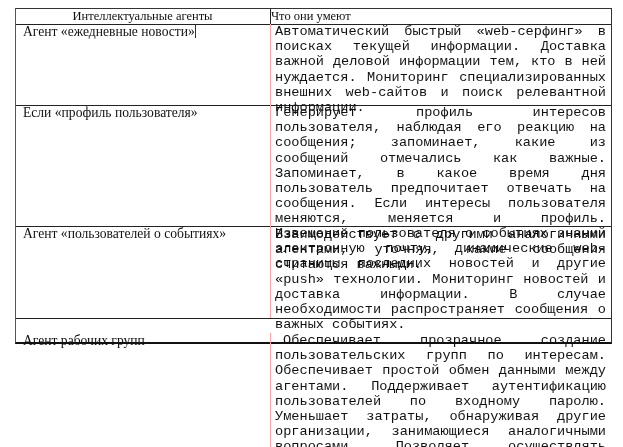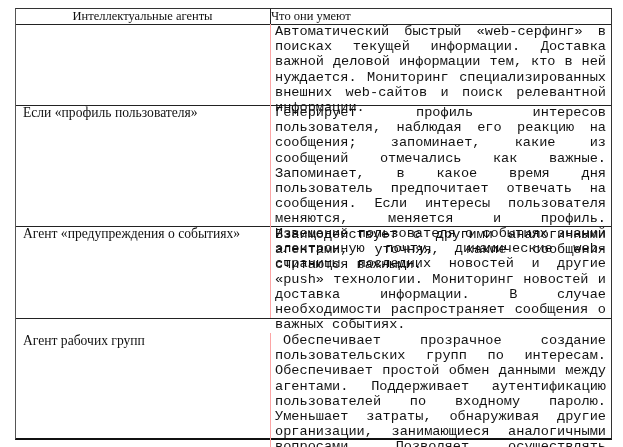--- a/index.html
+++ b/index.html
@@ -1,19 +1,19 @@
 <!DOCTYPE html>
 <html><head>
   <meta charset="utf-8">
   <style>
     html, body { margin: 0; padding: 0; background: #ffffff; }
     body { width: 623px; height: 447px; position: relative; overflow: hidden; }
     .tbl {
       position: absolute; left: 15px; top: 8px;
-      width: 597px; height: 432px;
+      width: 597px; height: 336px;
       border: 1px solid #333;
       border-bottom: 2px solid #111;
       border-left: 1px solid #555;
       box-sizing: border-box;
       font-family: "Liberation Serif", "DejaVu Serif", serif;
       color: #111;
     }
     .hdr {
       position: absolute; left: 0; top: 0; right: 0; height: 15px;
       border-bottom: 1px solid #222;
@@ -47,30 +47,31 @@
 </head>
 <body>
 
 <div class="tbl">
   <div class="hdr">
     <div class="c1">Интеллектуальные агенты</div>
     <div class="c2">Что они умеют</div>
   </div>
 
   <div class="row" style="top:15px;height:81px;">
+    <div class="name"><span>Агент «ежедневные новости»</span><span class="cursor"></span></div>
     <div class="desc">Автоматический быстрый «web-серфинг» в поисках текущей информации. Доставка важной деловой информации тем, кто в ней нуждается. Мониторинг специализированных внешних web-сайтов и поиск релевантной информации.</div>
   </div>
 
   <div class="row" style="top:96px;height:121px;">
     <div class="name">Если «профиль пользователя»</div>
     <div class="desc">Генерирует профиль интересов пользователя, наблюдая его реакцию на сообщения; запоминает, какие из сообщений отмечались как важные. Запоминает, в какое время дня пользователь предпочитает отвечать на сообщения. Если интересы пользователя меняются, меняется и профиль. Взаимодействует с другими аналогичными агентами, уточняя, какие сообщения считаются важными.</div>
   </div>
 
   <div class="row" style="top:217px;height:92px;">
-    <div class="name">Агент «предупреждения о событиях»</div>
+    <div class="name">Агент «пользователей о событиях»</div>
     <div class="desc">Извещение пользователя о событиях знаний электронную почту, динамические web-страницы последних новостей и другие «push» технологии. Мониторинг новостей и доставка информации. В случае необходимости распространяет сообщения о важных событиях.</div>
   </div>
 
   <div class="row last" style="top:324px;height:121px;">
     <div class="name">Агент рабочих групп</div>
     <div class="desc" style="text-indent:8px;">Обеспечивает прозрачное создание пользовательских групп по интересам. Обеспечивает простой обмен данными между агентами. Поддерживает аутентификацию пользователей по входному паролю. Уменьшает затраты, обнаруживая другие организации, занимающиеся аналогичными вопросами. Позволяет осуществлять эффективную передачу знаний в пределах данной организации.</div>
   </div>
 </div>
 
 </body></html>

